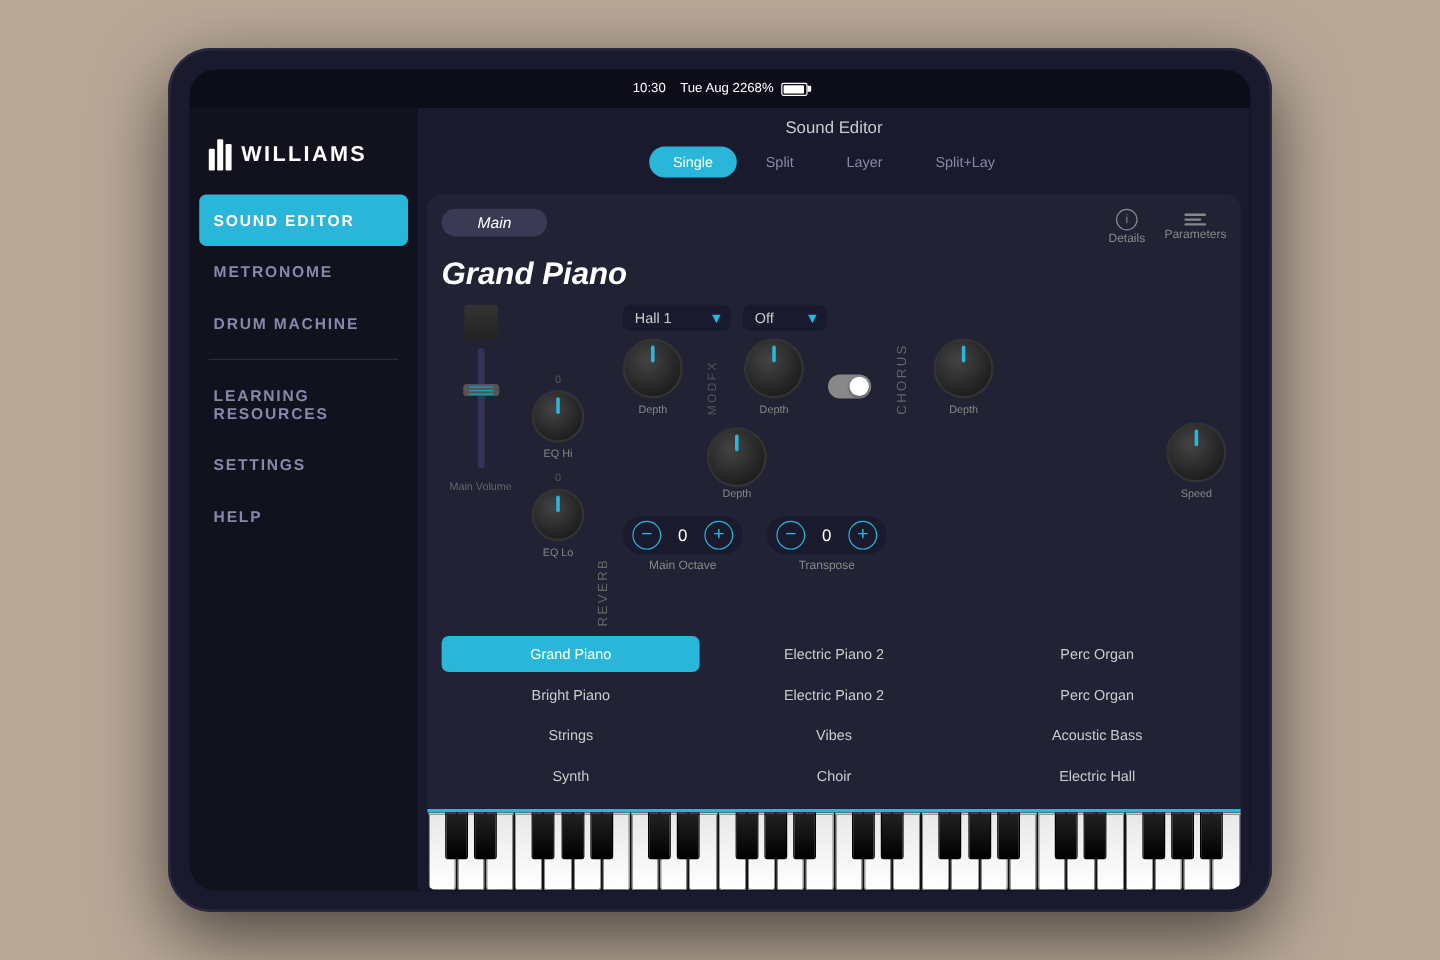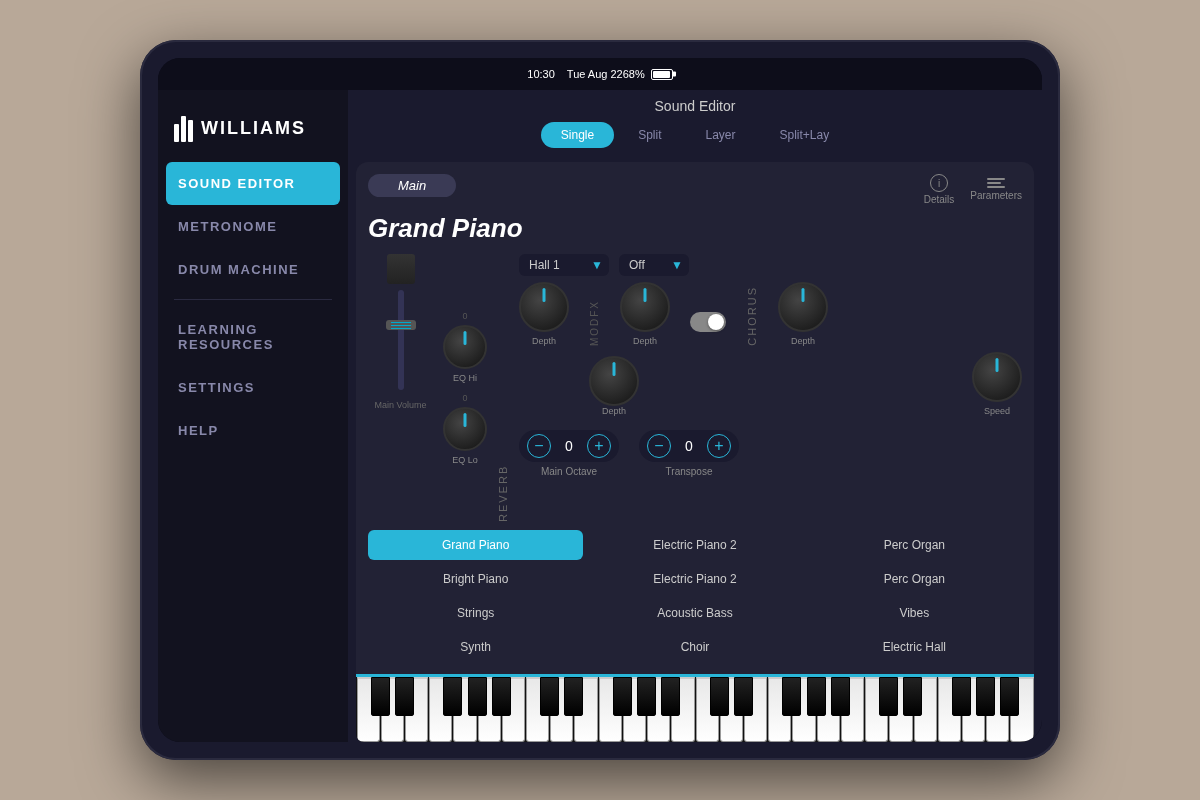--- a/index.html
+++ b/index.html
@@ -756,24 +756,24 @@
             <div class="sound-item">
               <span>Electric Piano 2</span>
             </div>
             <div class="sound-item">
               <span>Perc Organ</span>
             </div>
             <div class="sound-item">
               <span>Strings</span>
             </div>
             <div class="sound-item">
+              <span>Vibes</span>
+            </div>
+            <div class="sound-item">
               <span>Acoustic Bass</span>
-            </div>
-            <div class="sound-item">
-              <span>Vibes</span>
             </div>
             <div class="sound-item">
               <span>Synth</span>
             </div>
             <div class="sound-item">
               <span>Choir</span>
             </div>
             <div class="sound-item">
               <span>Electric Hall</span>
             </div>

